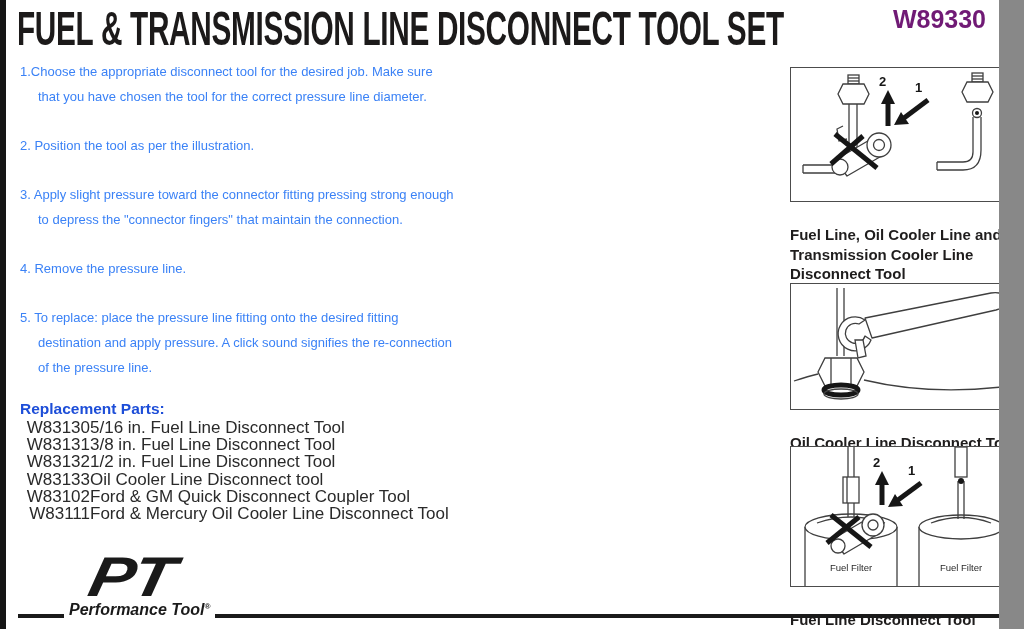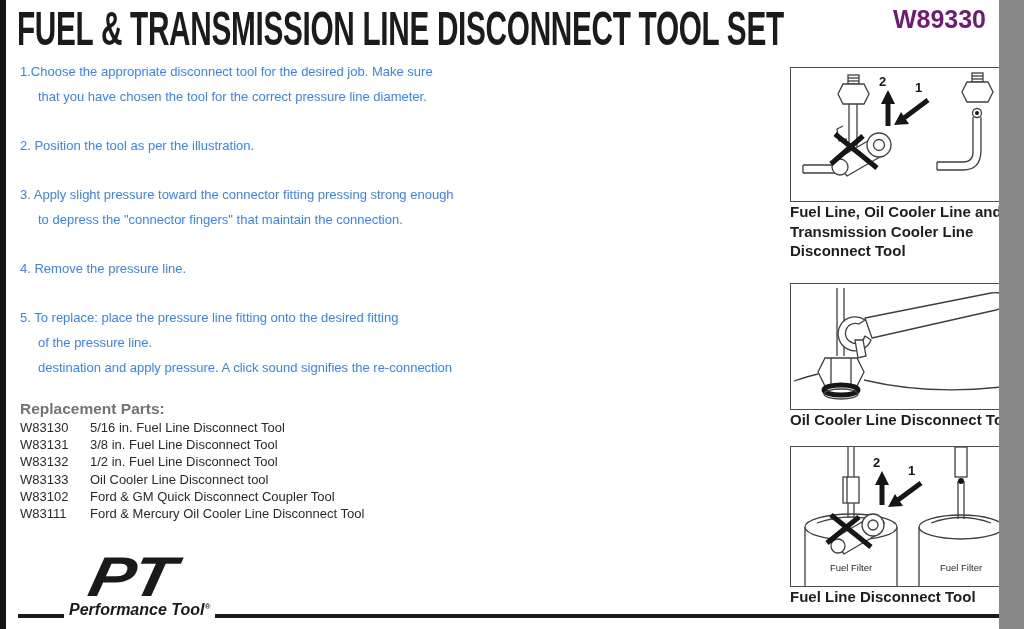--- a/index.html
+++ b/index.html
@@ -20,28 +20,28 @@
     position:absolute; right:13px; top:5px;
     font-size:25px; font-weight:bold; color:#701a75;
   }
 
   .instructions { position:absolute; left:20px; top:59px; width:700px; }
   .instr { margin-bottom:24px; }
   .instr .line { font-size:13px; line-height:25px; white-space:pre; color:#3b82f6; }
   .instr .cont { padding-left:18px; }
 
   .parts { position:absolute; left:20px; top:399px; }
-  .parts-heading { font-size:15.5px; font-weight:bold; line-height:20px; color:#737373; }
-  .part-row { display:flex; font-size:13px; line-height:17.2px; white-space:pre; color:#2a2a2a; }
+  .parts-heading { font-size:15.5px; font-weight:bold; line-height:20px; color:#1d4ed8; }
+  .part-row { display:flex; font-size:17px; line-height:17.2px; white-space:pre; color:#2a2a2a;text-align:right; }
   .part-code { width:70px; flex:0 0 70px; }
 
   .figure { position:absolute; left:790px; width:226px; }
   .fig-box { border:1.4px solid #4c4c4c; background:#fff; }
   .fig-box svg { display:block; }
-  .fig-caption { margin-top:0; }
+  .fig-caption { margin-top:23px; }
   .fig-caption .cap-line { font-size:15px; font-weight:bold; line-height:19.5px; color:#1f1d1d; white-space:nowrap; }
   #fig1 { top:67px; }
   #fig2 { top:283px; }
   #fig3 { top:446px; }
 
   .logo-rule { position:absolute; left:18px; top:614px; width:996px; height:3.5px; background:#1a1a1a; }
   .logo-monogram {
     position:absolute; left:84px; top:549px;
     font-size:56px; font-weight:bold; font-style:italic; letter-spacing:-2px;
     transform:skewX(-12deg) scaleX(1.22); transform-origin:left bottom;
@@ -82,22 +82,22 @@
     </div>
     <div class="instr">
       <div class="line">3. Apply slight pressure toward the connector fitting pressing strong enough</div>
       <div class="line cont">to depress the "connector fingers" that maintain the connection.</div>
     </div>
     <div class="instr">
       <div class="line">4. Remove the pressure line.</div>
     </div>
     <div class="instr">
       <div class="line">5. To replace: place the pressure line fitting onto the desired fitting</div>
+      <div class="line cont">destination and apply pressure. A click sound signifies the re-connection</div>
       <div class="line cont">of the pressure line.</div>
-      <div class="line cont">destination and apply pressure. A click sound signifies the re-connection</div>
     </div>
   </div>
 
   <div class="parts">
     <div class="parts-heading">Replacement Parts:</div>
     <div class="part-row">
       <span class="part-code">W83130</span>
       <span class="part-desc">5/16 in. Fuel Line Disconnect Tool</span>
     </div>
     <div class="part-row">

